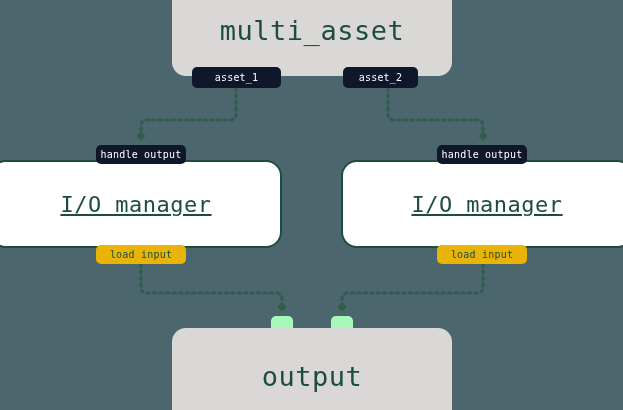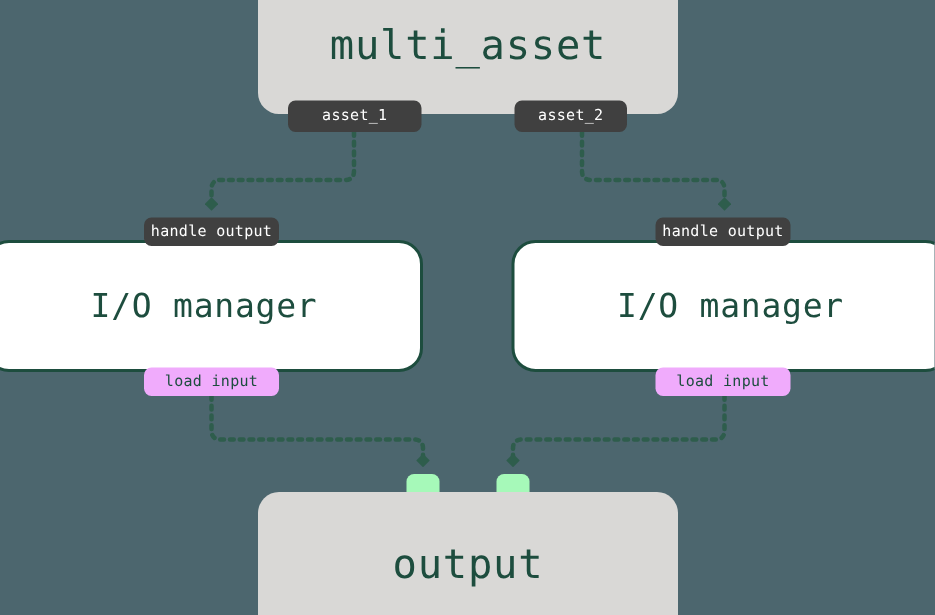--- a/index.html
+++ b/index.html
@@ -46,40 +46,41 @@
     border-radius: 16px;
   }
   .node-title {
     color: #1d4d3e;
     font-size: 27px;
     letter-spacing: 0.5px;
     white-space: nowrap;
   }
   .node-title.small {
     font-size: 22px;
+    text-decoration: underline;
   }
 
   
   .badge {
     position: absolute;
     box-sizing: border-box;
     display: flex;
     align-items: center;
     justify-content: center;
     border-radius: 5px;
     white-space: nowrap;
     font-size: 10px;
     letter-spacing: 0.2px;
   }
   .badge-out {
-    background: #404040;
+    background: #0f172a;
     color: #ffffff;
   }
   .badge-in {
-    background: #f0abfc;
+    background: #eab308;
     color: #1d4d3e;
   }
   .badge-port {
     background: #a6f9b9;
     border-radius: 5px;
   }
 
   
   #multi-asset-node   { left: 172px; top: -16px;  width: 280px; height: 92px; }
   #asset-node         { left: 172px; top: 328px;  width: 280px; height: 96px; }

